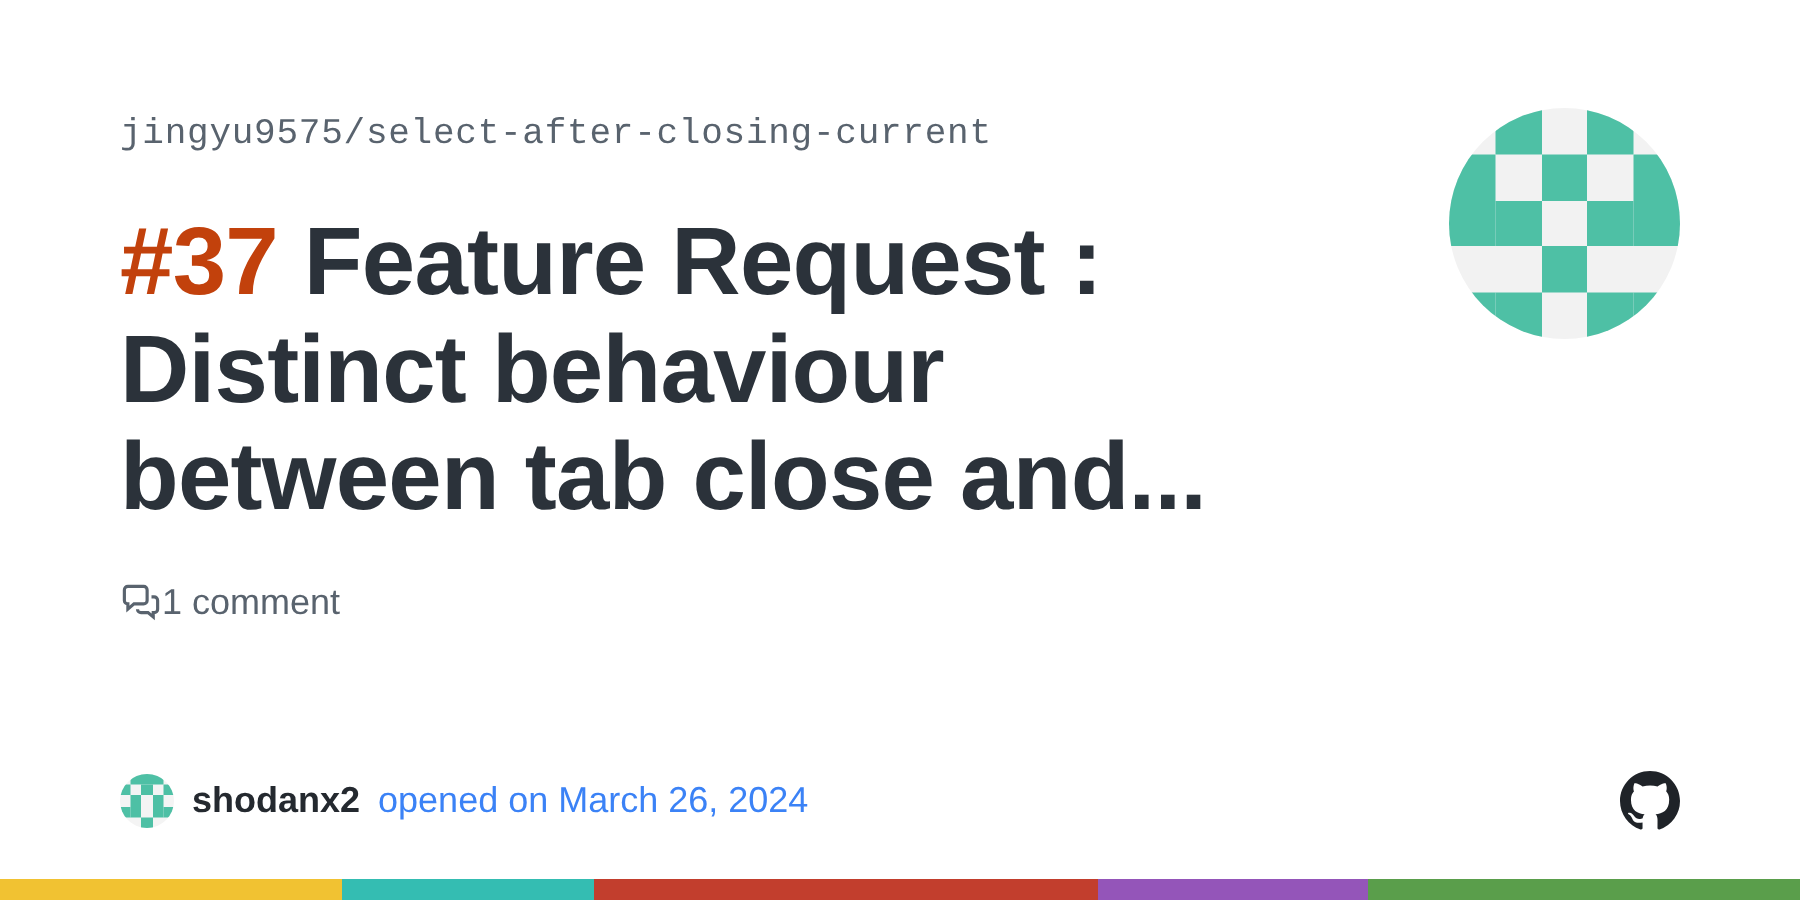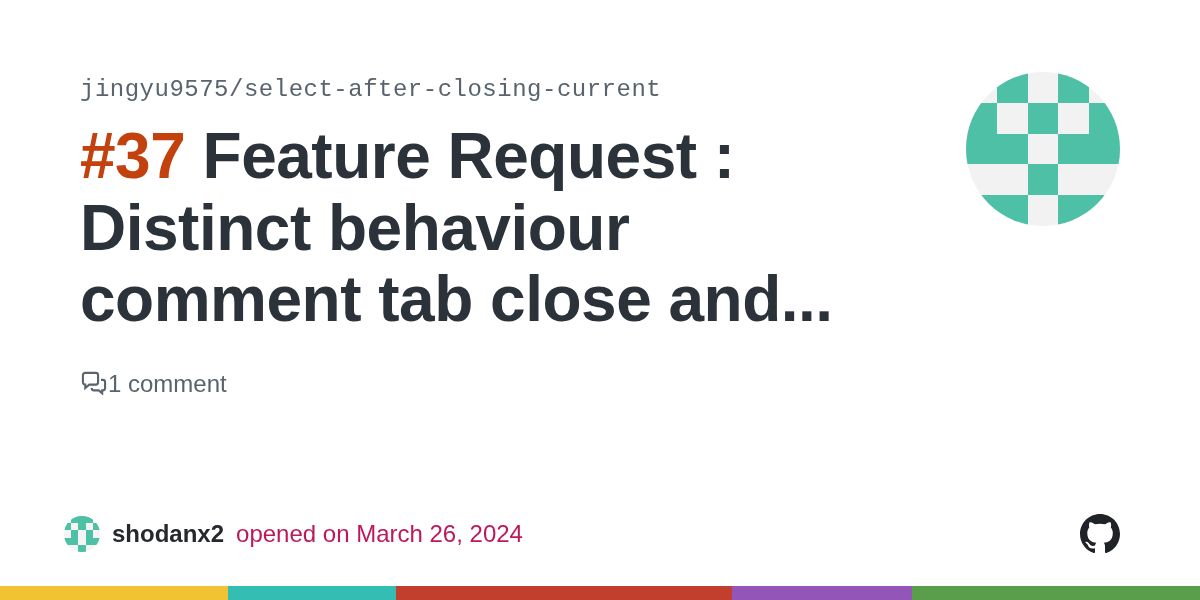--- a/index.html
+++ b/index.html
@@ -13,21 +13,21 @@
   .card {
     position: absolute;
     inset: 0;
     padding: 76px 80px 0 80px;
   }
   .repo-path {
     font-family: ui-monospace, "SFMono-Regular", Consolas, "Liberation Mono", Menlo, monospace;
     font-size: 24px;
     color: #59636e;
     letter-spacing: 0.5px;
-    margin-bottom: 18px;
+    margin-bottom: 36px;
   }
   .title-wrap {
     max-width: 760px;
   }
   .title {
     font-size: 64px;
     line-height: 1.12;
     font-weight: 800;
     color: #2b323a;
     letter-spacing: -0.5px;
@@ -40,21 +40,21 @@
     margin-top: 34px;
     display: flex;
     align-items: center;
     gap: 0;
     color: #59636e;
     font-size: 24px;
   }
   .comments svg { display: block; }
   .footer-row {
     position: absolute;
-    left: 64px;
+    left: 80px;
     right: 80px;
     bottom: 46px;
     display: flex;
     align-items: center;
     gap: 12px;
   }
   .mini-avatar {
     width: 36px;
     height: 36px;
     border-radius: 50%;
@@ -67,21 +67,21 @@
   }
   .mini-avatar span { background: transparent; }
   .mini-avatar span.f { background: #4ec0a5; }
   .author {
     font-weight: 700;
     font-size: 24px;
     color: #24292f;
   }
   .opened {
     font-size: 24px;
-    color: #be185d;
+    color: #3b82f6;
   }
   .gh-logo {
     margin-left: auto;
     color: #1f2328;
   }
   .big-avatar {
     position: absolute;
     top: 72px;
     right: 80px;
     width: 154px;
@@ -111,21 +111,21 @@
 </head>
 <body>
 
 <div class="card">
 
   <div class="repo-path">jingyu9575/select-after-closing-current</div>
 
   <div class="title-wrap">
     <h1 class="title">
       <span class="hash">#37</span>
-      <span>Feature Request : Distinct behaviour comment tab close and...</span>
+      <span>Feature Request : Distinct behaviour between tab close and...</span>
     </h1>
   </div>
 
   <div class="comments">
     <svg width="28" height="28" viewBox="0 0 24 24" fill="none" stroke="#59636e" stroke-width="1.8">
       <path d="M2.5 4.5a2 2 0 0 1 2-2h9a2 2 0 0 1 2 2v6a2 2 0 0 1-2 2H8l-3.5 3v-3h0a2 2 0 0 1-2-2v-6z"></path>
       <path d="M18 8.5h1.5a2 2 0 0 1 2 2v5a2 2 0 0 1-2 2H19v2.5l-3-2.5h-4a2 2 0 0 1-2-2"></path>
     </svg>
     <span>1 comment</span>
   </div>

